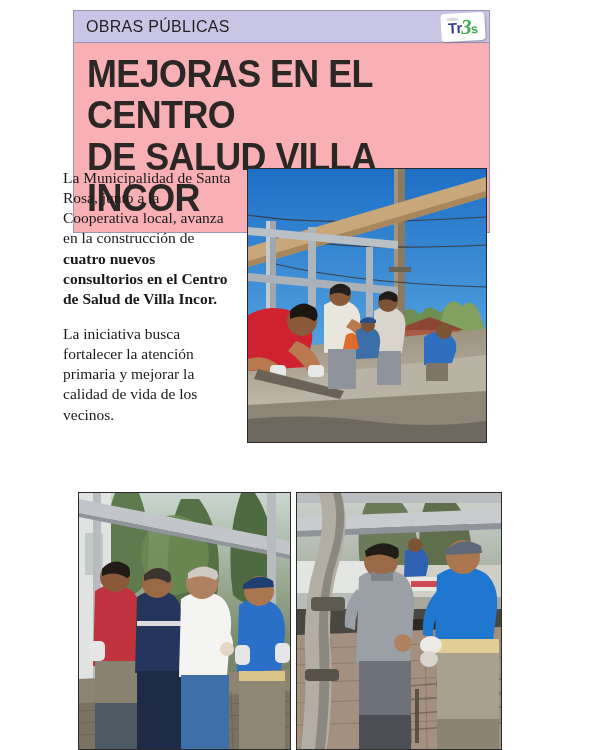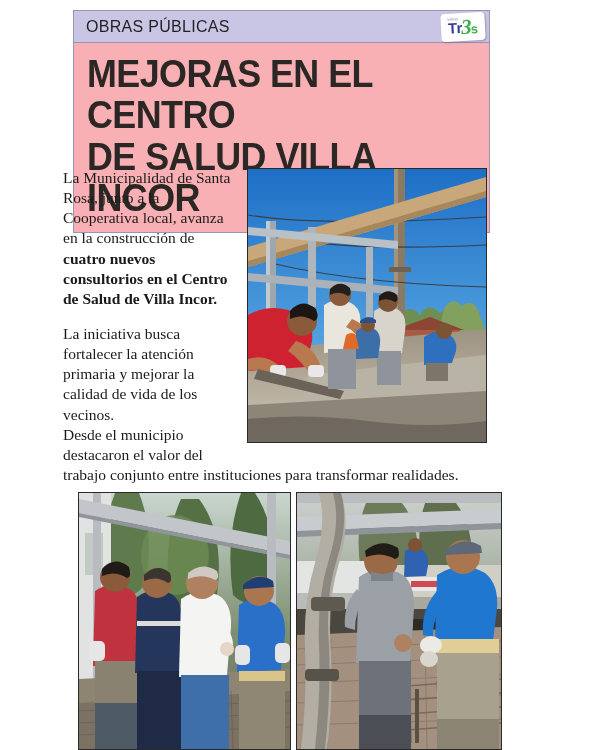--- a/index.html
+++ b/index.html
@@ -285,21 +285,20 @@
         <path d="M112 152 q8 -7 16 -1 l0 3 l-16 0 z" fill="#2b4f86"></path>
 
         <path d="M98 166 q6 -4 10 0 l3 14 l-16 0 z" fill="#e06a2a"></path>
       </svg>
     </div>
 
     <div class="body-copy">
       <p><span>La Municipalidad de Santa Rosa, junto a la Cooperativa local, avanza en la construcción de </span><span class="lede-bold">cuatro nuevos consultorios en el Centro de Salud de Villa Incor.</span></p>
       <span class="gap"></span>
       <p>La iniciativa busca fortalecer la atención primaria y mejorar la calidad de vida de los vecinos.</p>
-      <p>Desde el municipio destacaron el valor del trabajo conjunto entre instituciones para transformar realidades.</p>
     </div>
   </div>
 
   <div class="photo-row">
 
     <div class="photo-frame photo-bl">
       <svg width="211" height="256" viewBox="0 0 211 256" preserveAspectRatio="xMidYMid slice">
         <defs>
           <linearGradient id="bg2" x1="0" y1="0" x2="0" y2="1">
             <stop offset="0%" stop-color="#c9d6cf"></stop>

